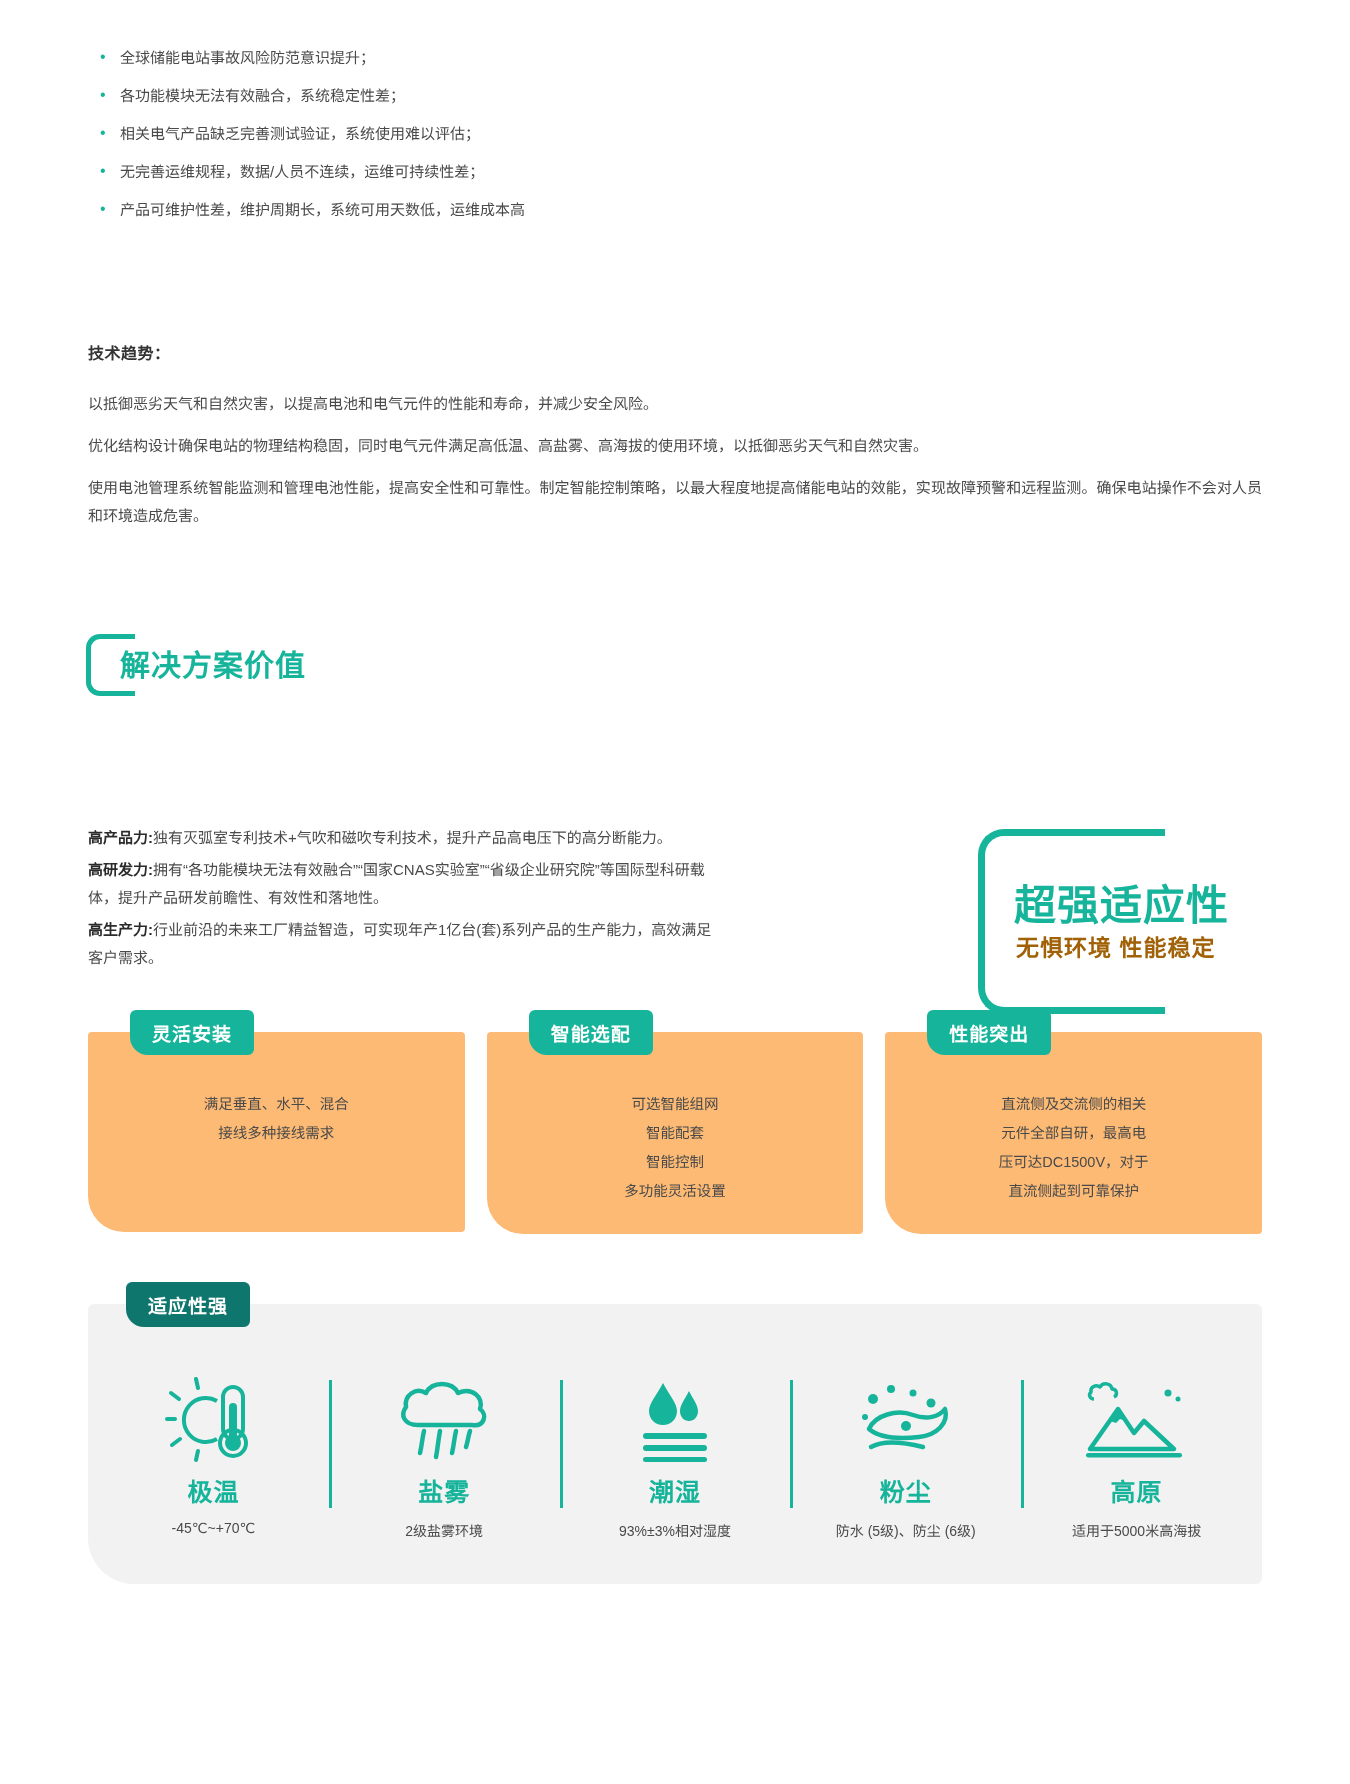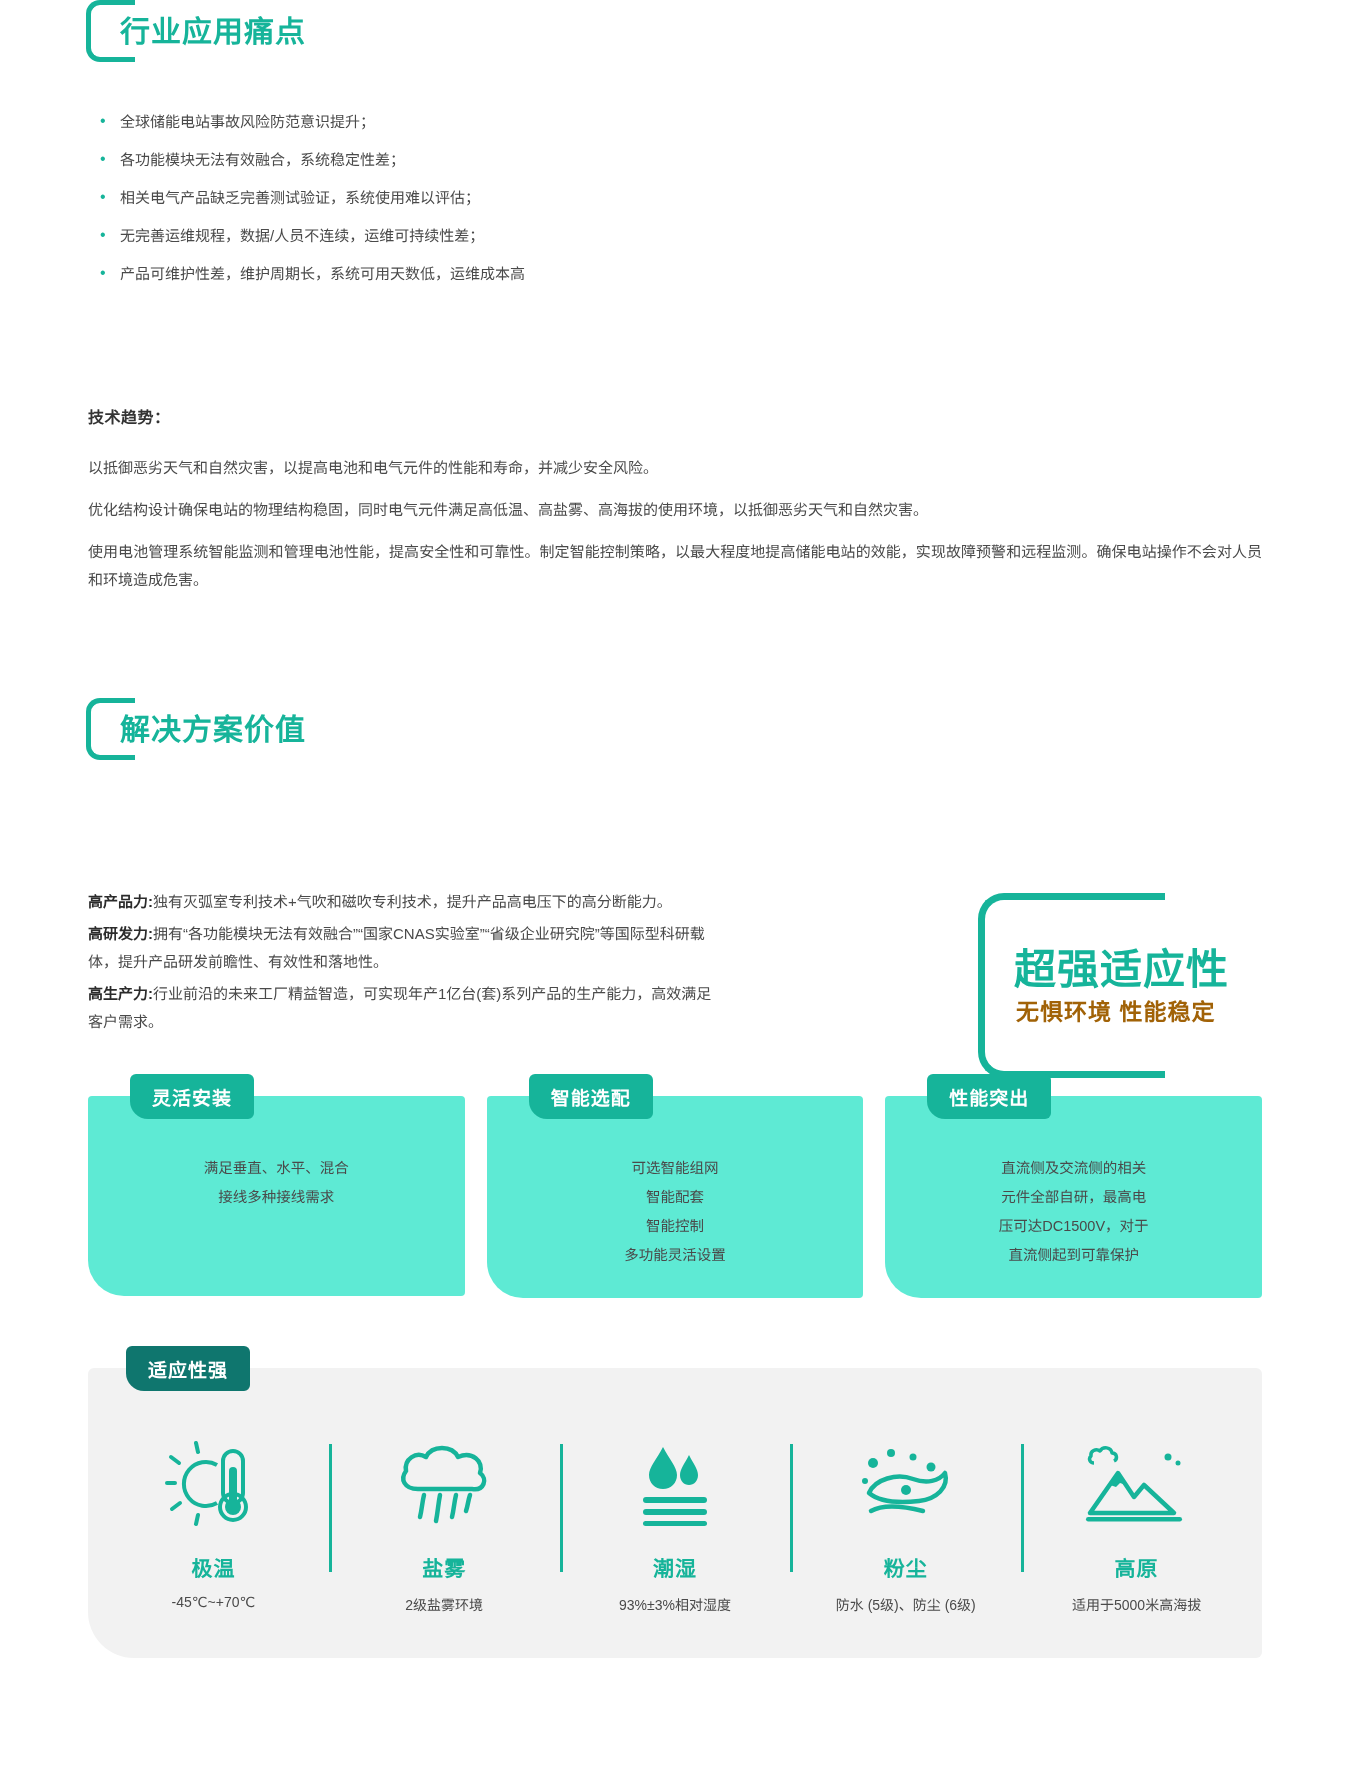--- a/index.html
+++ b/index.html
@@ -203,21 +203,21 @@
   .cards {
     display: flex;
     gap: 22px;
     padding: 0 88px;
     margin-top: 60px;
     align-items: flex-start;
   }
   .card {
     flex: 1;
     position: relative;
-    background: #5eead4;
+    background: #fdba74;
     border-radius: 4px 4px 4px 36px;
     min-height: 200px;
     padding: 58px 18px 28px 18px;
     box-sizing: border-box;
     text-align: center;
   }
   .card .tag {
     position: absolute;
     left: 42px;
     top: -22px;
@@ -274,42 +274,38 @@
     height: 128px;
     background: #16b49a;
   }
   .strip-item .icon {
     height: 92px;
     display: flex;
     align-items: center;
     justify-content: center;
   }
   .strip-item .name {
-    font-size: 21px;
+    font-size: 25px;
     font-weight: bold;
     color: #16b49a;
-    margin-top: 22px;
+    margin-top: 6px;
     letter-spacing: 1px;
   }
   .strip-item .desc {
     font-size: 14px;
     color: #4a4a4a;
     margin-top: 12px;
   }
 </style>
 </head>
 <body>
 
 <div class="page">
 
   
-  <div class="section-head">
-    <span class="bracket"></span>
-    <h2>行业应用痛点</h2>
-  </div>
 
   <ul class="bullets">
     <li>全球储能电站事故风险防范意识提升；</li>
     <li>各功能模块无法有效融合，系统稳定性差；</li>
     <li>相关电气产品缺乏完善测试验证，系统使用难以评估；</li>
     <li>无完善运维规程，数据/人员不连续，运维可持续性差；</li>
     <li>产品可维护性差，维护周期长，系统可用天数低，运维成本高</li>
   </ul>
 
   

